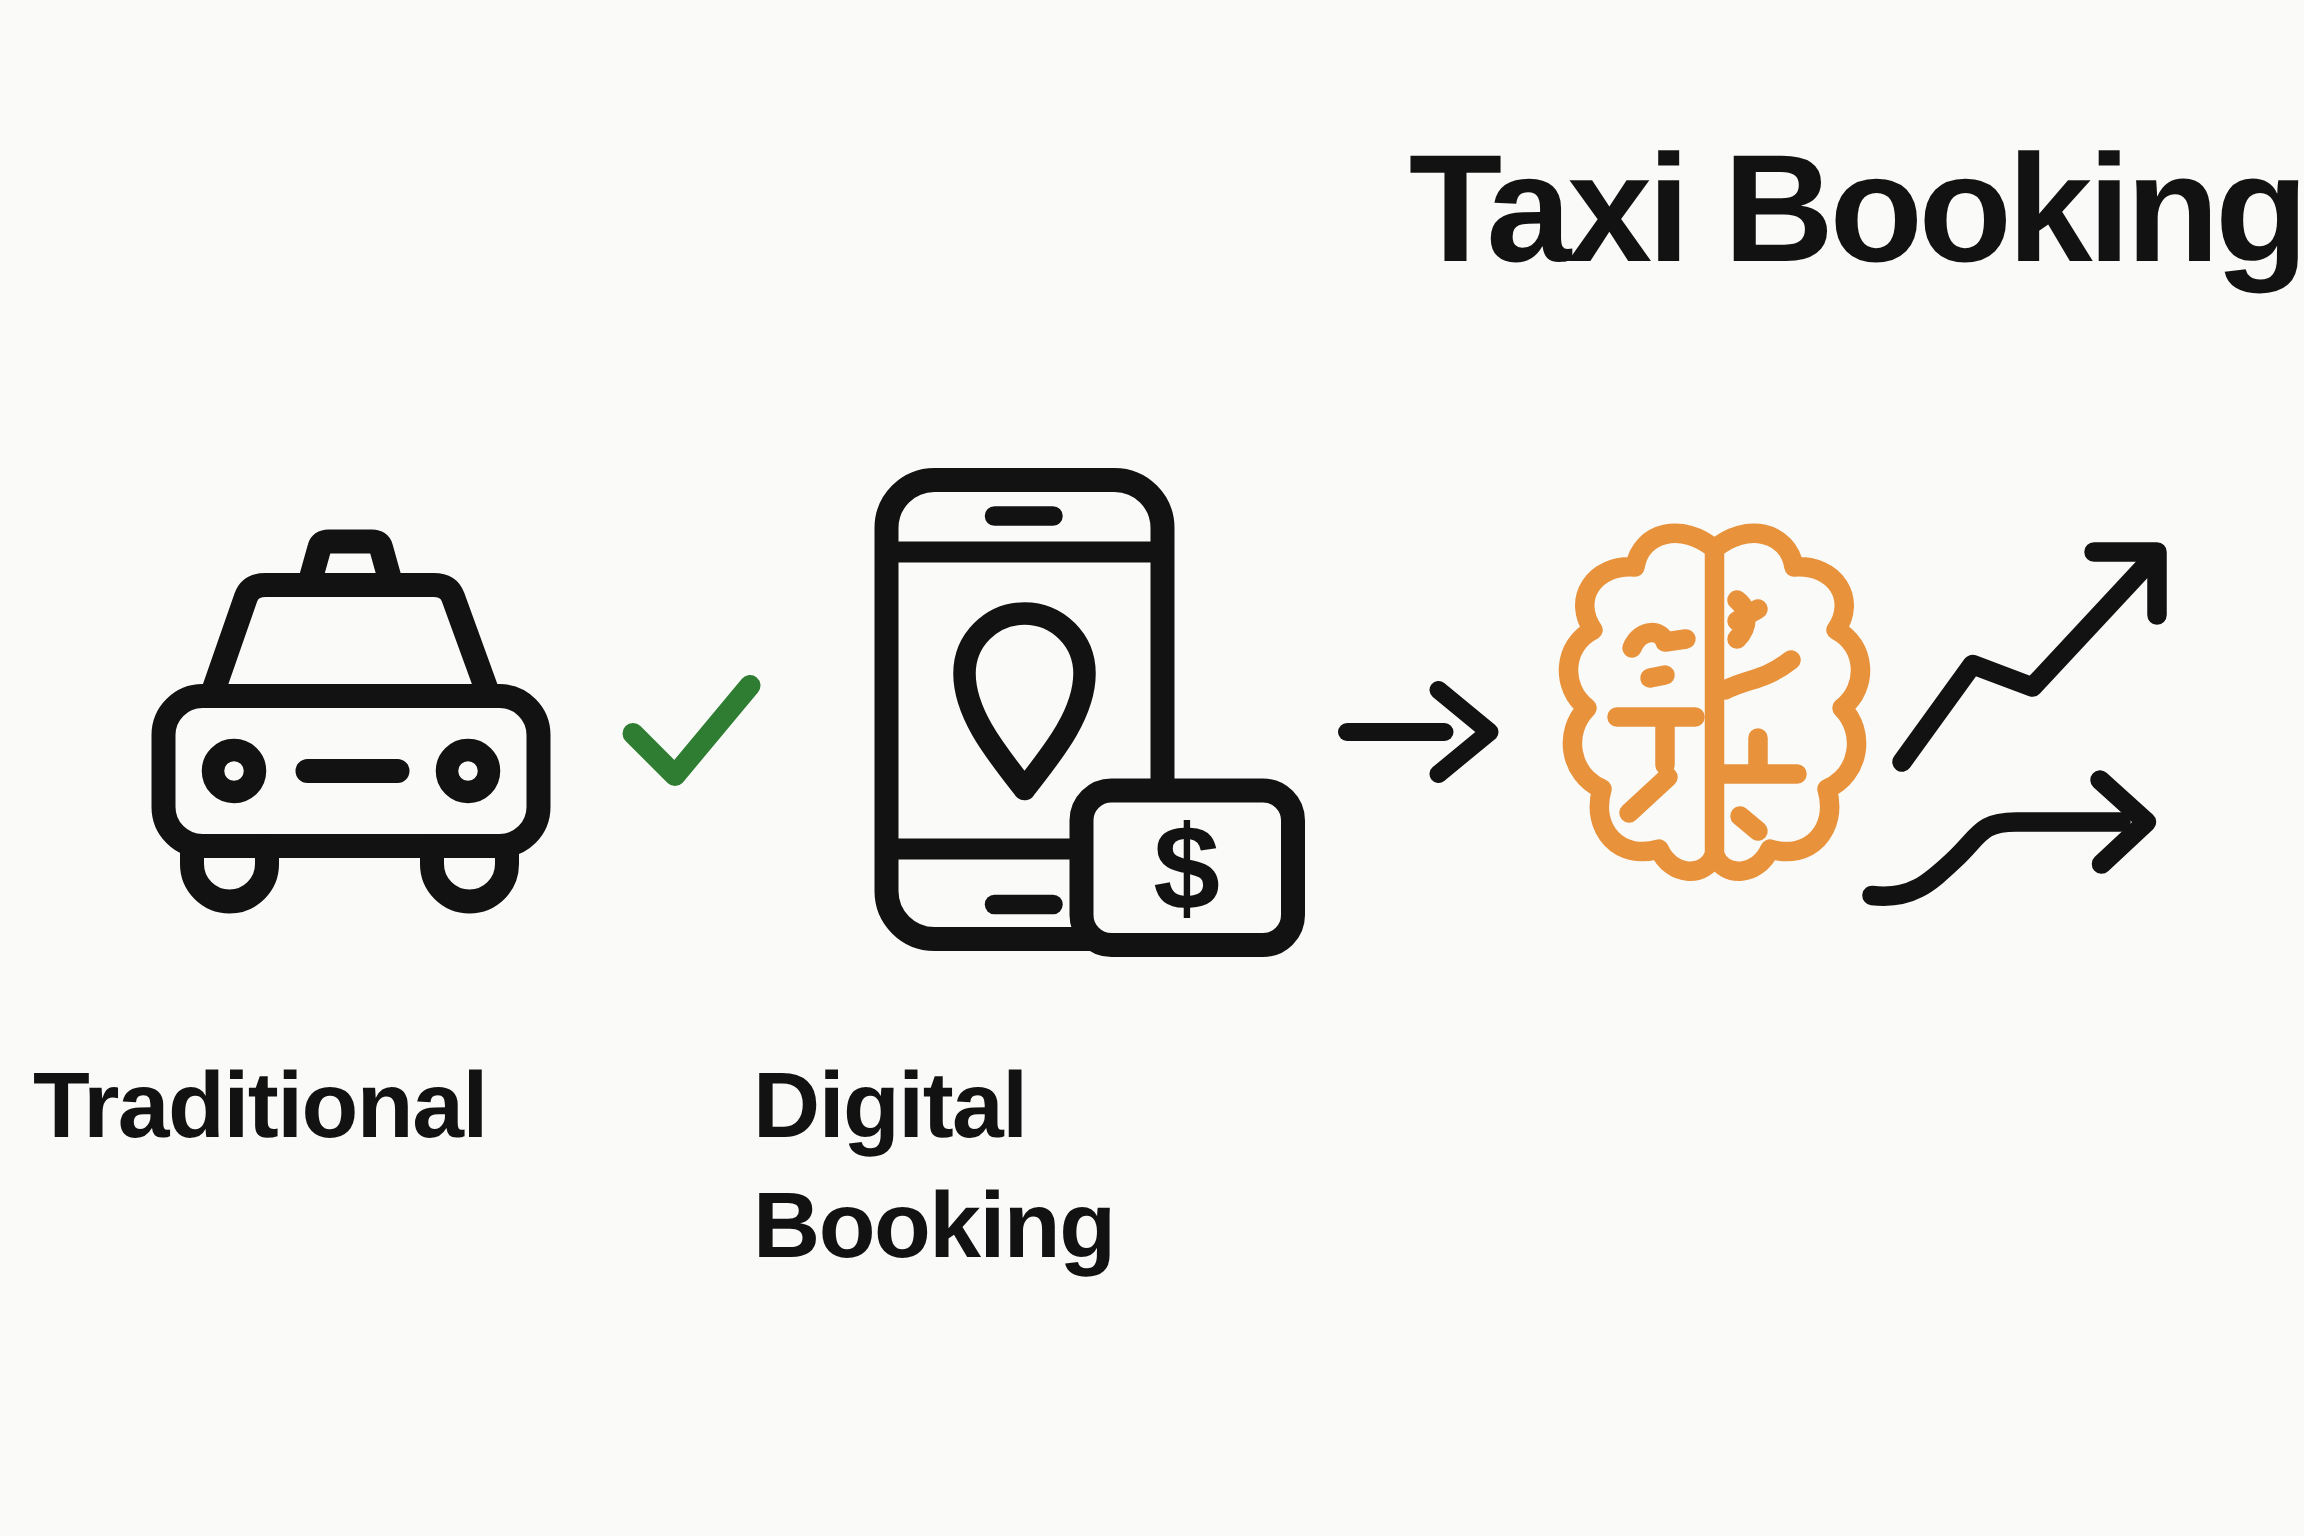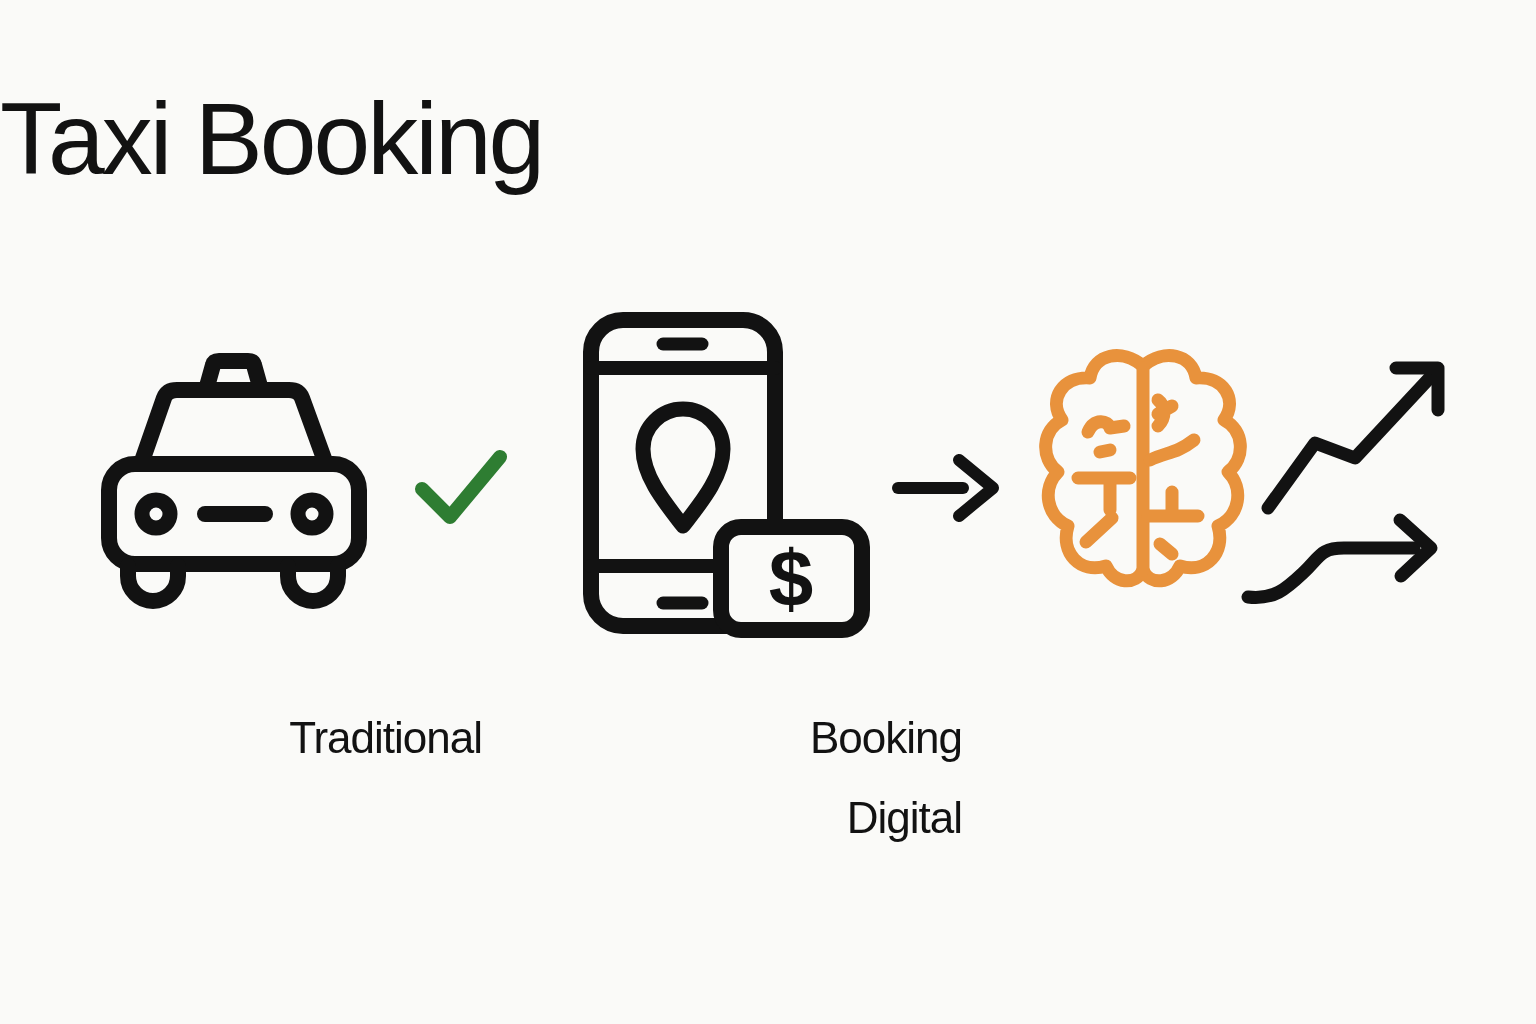--- a/index.html
+++ b/index.html
@@ -4,26 +4,26 @@
 <style>
   html,body { margin:0; padding:0; }
   .canvas {
     position:relative; width:1536px; height:1024px; overflow:hidden;
     background:var(--background,#FAFAF8);
     color:var(--ink,#121212);
     font-family:"Liberation Sans", sans-serif;
   }
   .abs { position:absolute; }
   .title {
-    left:0; right:0; top:88px; text-align:left;
-    font-size:102px; font-weight:400; letter-spacing:-3px; line-height:1;
+    left:0; right:0; top:88px; text-align:right;
+    font-size:102px; font-weight:700; letter-spacing:-3px; line-height:1;
   }
   .stage-label {
-    width:460px; text-align:right;
-    font-size:44px; font-weight:400; line-height:80px; letter-spacing:-1px;
+    width:460px; text-align:left;
+    font-size:62px; font-weight:700; line-height:80px; letter-spacing:-1px;
   }
   svg { display:block; overflow:visible; }
   .stroke { fill:none; stroke:var(--ink,#121212); stroke-linecap:round; stroke-linejoin:round; }
   .check-stroke { fill:none; stroke:var(--check-green,#2E7D32); stroke-linecap:round; stroke-linejoin:round; }
   .brain-stroke { fill:none; stroke:var(--brain-orange,#E8923C); stroke-linecap:round; stroke-linejoin:round; }
   .bgfill { fill:var(--background,#FAFAF8); }
   .dollar { font-family:"Liberation Sans", sans-serif; font-size:80px; font-weight:700; fill:var(--ink,#121212); }
 </style>
 </head>
 <body>
@@ -92,17 +92,17 @@
     <polyline class="stroke" stroke-width="13" points="42,156 89,91 129,106 211,18"></polyline>
     <path class="stroke" stroke-width="13" d="M170 16 H212 V58"></path>
     <path class="stroke" stroke-width="13" d="M22 245 C48 248 60 237 77 221 C94 205 94 196 118 196 H188"></path>
     <polyline class="stroke" stroke-width="13" points="174,168 205,196 175,224"></polyline>
   </svg>
 
   <div class="abs stage-label" style="left:22px; top:698px;">
     <div>Traditional</div>
   </div>
   <div class="abs stage-label" style="left:502px; top:698px;">
+    <div>Digital</div>
     <div>Booking</div>
-    <div>Digital</div>
   </div>
 
 </div>
 
 </body></html>

